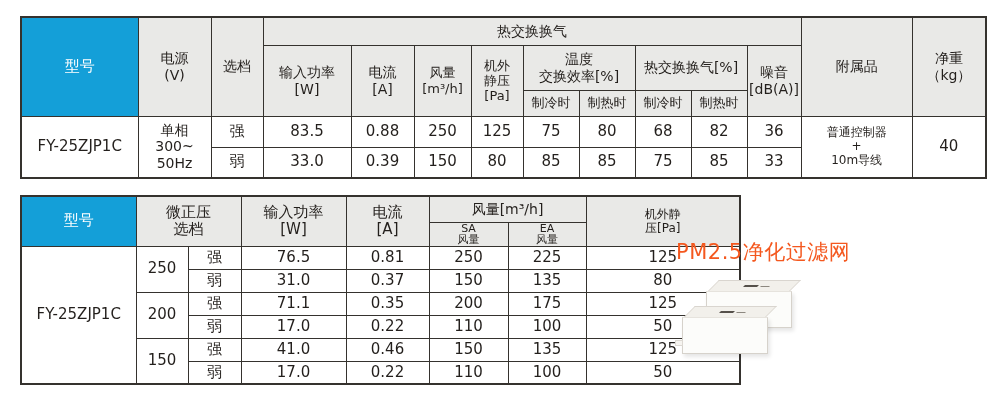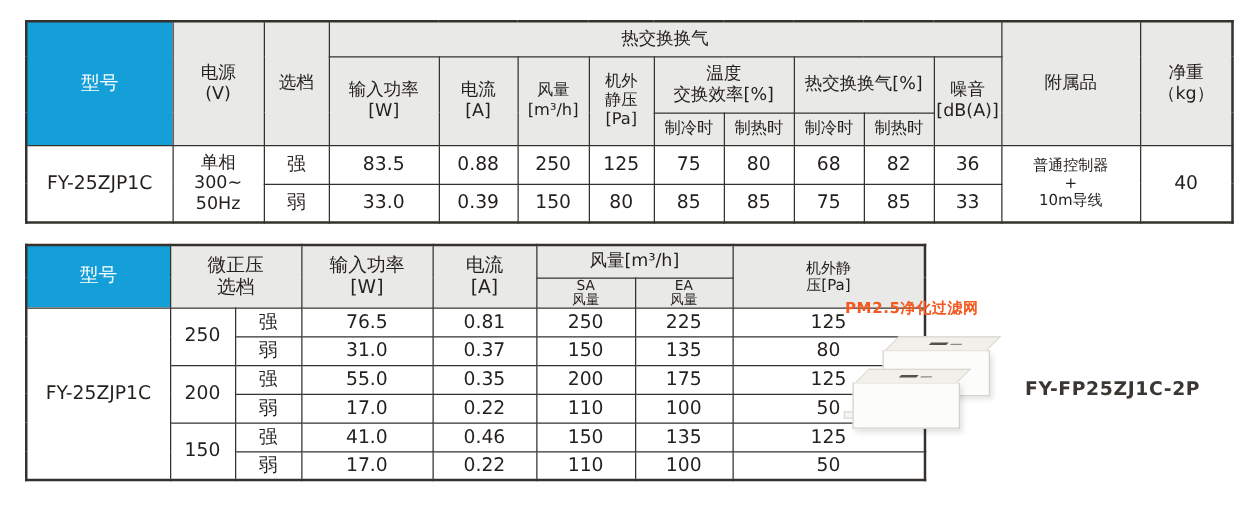--- a/index.html
+++ b/index.html
@@ -21,21 +21,21 @@
 
   td.hdr { background:#e9e9e7;margin-left:11px; }
   td.blue { background:#149fd8; color:#ffffff; font-size:15px; }
   td.val { font-size:15px; background:#ffffff; }
   td.sub { font-size:13px; }
   td.tiny { font-size:11px; line-height:1.05; }
   td.acc { font-size:12px; line-height:1.15; }
   td.unit3 { font-size:13px; }
 
   .aside { position:absolute; left:676px; top:238px; width:310px; }
-  .filter-title { color:#f4581f; font-size:12px; font-weight:700; letter-spacing:0.5px; }
+  .filter-title { color:#f4581f; font-size:21px; font-weight:400; letter-spacing:0.5px; }
   .filter-row { display:flex; align-items:center; margin-top:10px; }
   .filter-figure { position:relative; width:130px; height:82px; flex:0 0 auto; }
   .filter-model { font-size:15px; font-weight:600; color:#3a3632; margin-left:14px; margin-top:10px; letter-spacing:0.5px; }
 
   .fbox { position:absolute; width:86px; }
   .fbox-top {
     width:82px; height:11px; margin-left:2px;
     background:#f2f0eb; border:1px solid #d9d5cf; border-bottom:none;
     transform:skewX(-45deg); transform-origin:0 100%;
     position:relative;
@@ -185,21 +185,21 @@
       <td class="val">弱</td>
       <td class="val">31.0</td>
       <td class="val">0.37</td>
       <td class="val">150</td>
       <td class="val">135</td>
       <td class="val">80</td>
     </tr>
     <tr style="height:23px">
       <td class="val" rowspan="2">200</td>
       <td class="val">强</td>
-      <td class="val">55.0</td>
+      <td class="val">71.1</td>
       <td class="val">0.35</td>
       <td class="val">200</td>
       <td class="val">175</td>
       <td class="val">125</td>
     </tr>
     <tr style="height:23px">
       <td class="val">弱</td>
       <td class="val">17.0</td>
       <td class="val">0.22</td>
       <td class="val">110</td>
@@ -239,17 +239,16 @@
         </div>
         <div class="fbox fbox-frontitem">
           <div class="fbox-top">
               <span class="fbox-mark"></span>
               <span class="fbox-mark2"></span>
             </div>
           <div class="fbox-front"></div>
           <div class="fbox-tab"></div>
         </div>
       </div>
-      <div class="filter-model">FY-FP25ZJ1C-2P</div>
     </div>
   </div>
 
 </div>
 
 </body></html>

